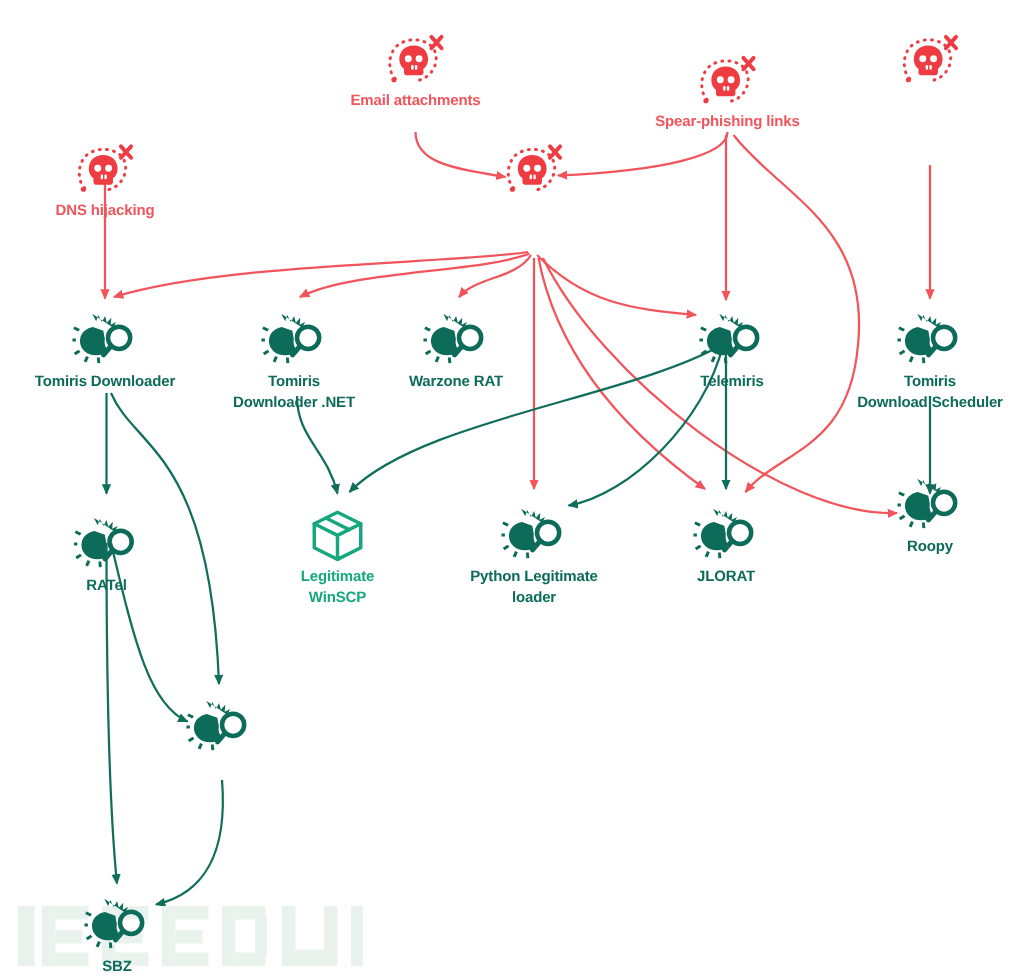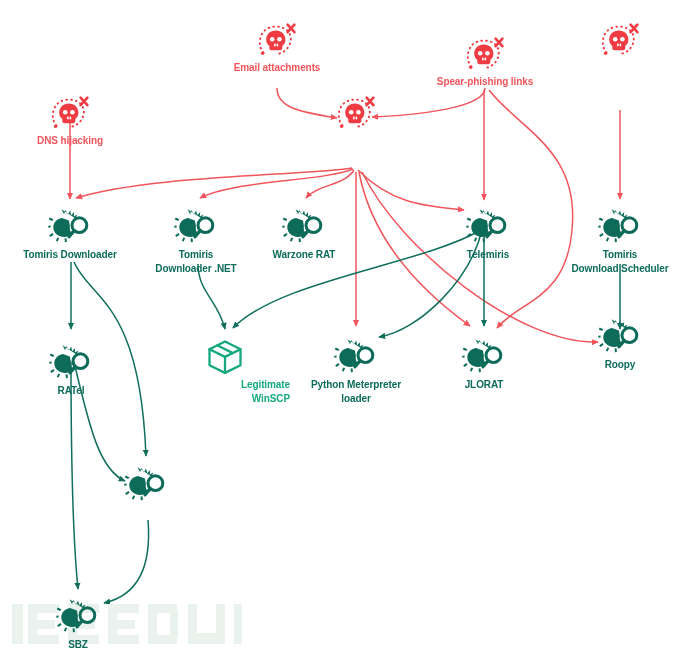--- a/index.html
+++ b/index.html
@@ -244,21 +244,21 @@
             <path d="M2.6,20.6 l-2.3,0.1 l0,-2.0 l2.3,-0.1 z"></path>
             <path d="M4.4,26.1 l-3.2,2.1 l1.2,1.7 l3.2,-2.2 z"></path>
             <path d="M9.4,30.4 l-1.6,3.4 l1.9,0.8 l1.5,-3.5 z"></path>
             <path d="M16.6,31.4 l0.3,3.8 l2.0,-0.2 l-0.4,-3.7 z"></path>
           </g>
           <circle cx="31.4" cy="18.2" r="7.4" fill="none" stroke="#0c6b59" stroke-width="3"></circle>
           <path d="M26.0,23.8 L21.0,29.6" stroke="#0c6b59" stroke-width="3.4" stroke-linecap="round" fill="none"></path>
         </svg>
         <span class="lbl">RATel</span>
       </div>
-      <div class="node tool" style="left: 225px; top: 337px; width: 130px; text-align: right;">
+      <div class="node tool" style="left: 225px; top: 337px; width: 130px;">
         <svg class="ico" width="40" height="40" viewBox="0 0 40 40">
           <g fill="none" stroke="#15a87f" stroke-width="2.3" stroke-linejoin="round" stroke-linecap="round">
             <path d="M20,4.5 L35.5,12.2 L35.5,28.2 L20,35.9 L4.5,28.2 L4.5,12.2 Z"></path>
             <path d="M4.5,12.2 L20,19.9 L35.5,12.2"></path>
             <path d="M20,19.9 L20,35.9"></path>
             <path d="M12.2,8.3 L27.8,16.1"></path>
           </g>
         </svg>
         <span class="lbl">Legitimate
 WinSCP</span>
@@ -270,21 +270,21 @@
             <path d="M13.9,11.0 c-5.1,0.9 -8.6,4.6 -8.6,9.3 0,5.4 4.6,9.6 10.7,9.6 c3.2,0 6.0,-1.1 7.9,-2.9 l-1.1,-2.0 c-1.0,-1.9 -1.3,-4.0 -0.9,-5.9 l-1.0,-5.6 z"></path>
             <path d="M4.2,14.0 l-3.4,-1.6 l0.9,-1.8 l3.6,1.7 z"></path>
             <path d="M2.6,20.6 l-2.3,0.1 l0,-2.0 l2.3,-0.1 z"></path>
             <path d="M4.4,26.1 l-3.2,2.1 l1.2,1.7 l3.2,-2.2 z"></path>
             <path d="M9.4,30.4 l-1.6,3.4 l1.9,0.8 l1.5,-3.5 z"></path>
             <path d="M16.6,31.4 l0.3,3.8 l2.0,-0.2 l-0.4,-3.7 z"></path>
           </g>
           <circle cx="31.4" cy="18.2" r="7.4" fill="none" stroke="#0c6b59" stroke-width="3"></circle>
           <path d="M26.0,23.8 L21.0,29.6" stroke="#0c6b59" stroke-width="3.4" stroke-linecap="round" fill="none"></path>
         </svg>
-        <span class="lbl">Python Meterpreter
+        <span class="lbl">Python Legitimate
 loader</span>
       </div>
       <div class="node impl" style="left: 484px; top: 337px; width: 130px;">
         <svg class="ico" width="44" height="40" viewBox="0 0 44 40">
           <g fill="#0c6b59">
             <path d="M13.5,2.2 l2.6,5.0 l1.4,-4.2 l2.4,4.6 l2.2,-4.0 l1.1,4.6 l3.0,-3.3 l-0.4,4.6 l3.6,-1.9 l-1.9,3.9 z"></path>
             <path d="M13.9,11.0 c-5.1,0.9 -8.6,4.6 -8.6,9.3 0,5.4 4.6,9.6 10.7,9.6 c3.2,0 6.0,-1.1 7.9,-2.9 l-1.1,-2.0 c-1.0,-1.9 -1.3,-4.0 -0.9,-5.9 l-1.0,-5.6 z"></path>
             <path d="M4.2,14.0 l-3.4,-1.6 l0.9,-1.8 l3.6,1.7 z"></path>
             <path d="M2.6,20.6 l-2.3,0.1 l0,-2.0 l2.3,-0.1 z"></path>
             <path d="M4.4,26.1 l-3.2,2.1 l1.2,1.7 l3.2,-2.2 z"></path>

